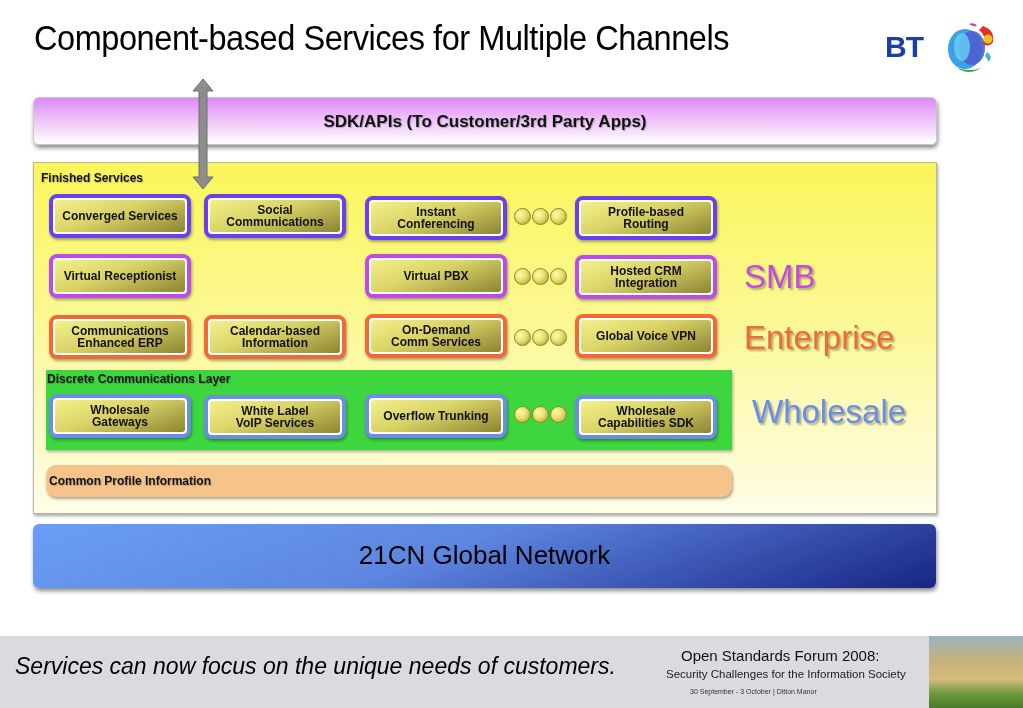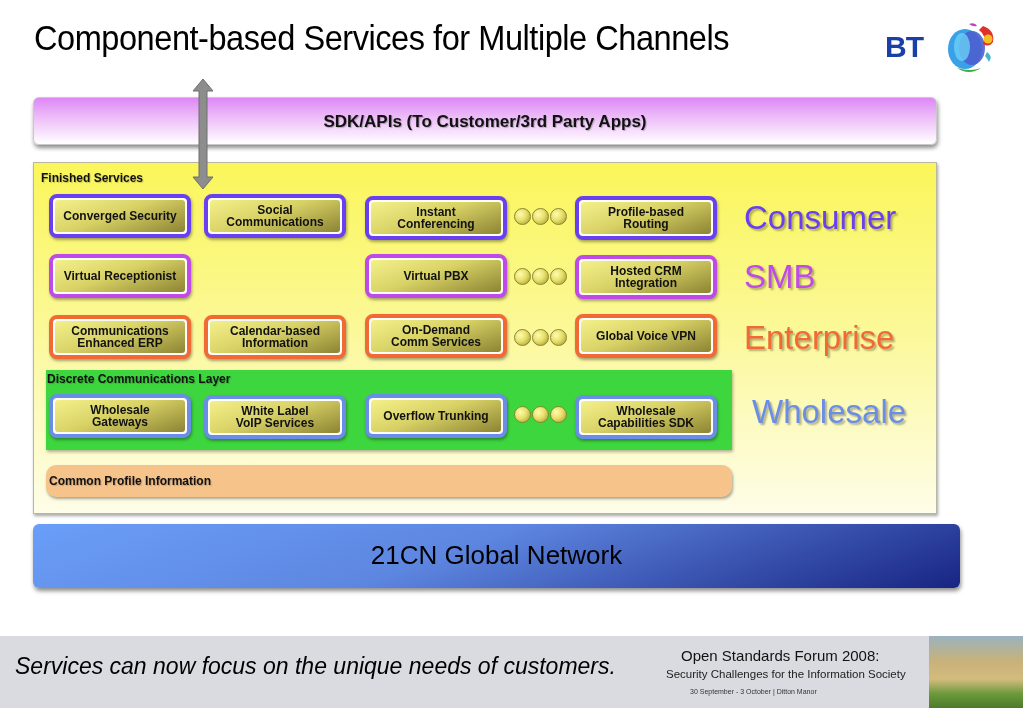--- a/index.html
+++ b/index.html
@@ -16,21 +16,21 @@
   .svc .inner { position: absolute; left: 2px; top: 2px; right: 2px; bottom: 2px; border-radius: 3px; background: linear-gradient(160deg, #f4f08a 0%, #d8d266 45%, #8d8433 100%); display: flex; align-items: center; justify-content: center; text-align: center; font-size: 12px; font-weight: bold; line-height: 12px; color: #111; }
   .c-consumer { border-color: #6a3ff0; }
   .c-smb { border-color: #c04ae8; }
   .c-ent { border-color: #f16a34; }
   .c-whole { border-color: #6a8de8; }
   .dots { position: absolute; width: 54px; height: 18px; display: flex; gap: 1px; }
   .dot { width: 17px; height: 17px; border-radius: 50%; background: radial-gradient(circle at 35% 35%, #fffbb0 0%, #e8e06a 45%, #9b9230 100%); border: 1px solid #8a8430; box-sizing: border-box; }
   .seg { position: absolute; font-size: 33px; font-family: "Liberation Sans", sans-serif; text-shadow: 2px 2px 2px rgba(0,0,0,0.3); }
   .discrete { left: 12px; top: 207px; width: 686px; height: 80px; background: #3ed63e; box-shadow: 1px 2px 3px rgba(0,0,0,0.3); }
   .profile { left: 12px; top: 302px; width: 686px; height: 32px; background: #f6c48b; box-shadow: 1px 2px 3px rgba(0,0,0,0.35); border-radius: 10px; }
-  .network { left: 33px; top: 524px; width: 903px; height: 64px; border-radius: 6px; background: linear-gradient(160deg, #6a9ef8 0%, #5d86e0 45%, #182482 100%); box-shadow: 1px 3px 4px rgba(0,0,0,0.45); padding-left: 24px; }
+  .network { left: 33px; top: 524px; width: 903px; height: 64px; border-radius: 6px; background: linear-gradient(160deg, #6a9ef8 0%, #5d86e0 45%, #182482 100%); box-shadow: 1px 3px 4px rgba(0,0,0,0.45); }
   .network-label { position:absolute; left:0; right:0; top:16px; text-align:center; font-size:26px; color:#000; }
   .footer { left: 0; top: 636px; width: 1023px; height: 72px; background: #d9dbe1; }
   .tagline { left: 15px; top: 653px; font-size: 23px; font-style: italic; color: #000; white-space: nowrap; }
   .forum-title { left: 681px; top: 647px; font-size: 15px; font-weight: normal; color: #111; white-space: nowrap; }
   .forum-sub { left: 666px; top: 668px; font-size: 11.5px; color: #222; white-space: nowrap; }
   .forum-date { left: 690px; top: 688px; font-size: 7px; color: #333; white-space: nowrap; }
   .manor { left: 929px; top: 636px; width: 94px; height: 72px; background: linear-gradient(to bottom, #9bb2c0 0%, #c8b27a 35%, #d4bb7e 60%, #6c9a3c 80%, #4c7a2a 100%); }
   .arrow { left: 192px; top: 78px; width: 22px; height: 112px; }
 </style>
 </head>
@@ -53,40 +53,39 @@
 </div>
 
 <div class="abs sdk-bar">
   <div class="sdk-label">SDK/APIs (To Customer/3rd Party Apps)</div>
 </div>
 
 <div class="abs finished">
   <div class="abs section-label" style="left:7px;top:8px;">Finished Services</div>
 
   <div class="svc c-consumer" style="left:15px;top:31px;">
-      <div class="inner" style="white-space:pre-line">Converged Security</div>
+      <div class="inner" style="white-space:pre-line">Converged Services</div>
     </div>
   <div class="svc c-consumer" style="left:170px;top:31px;">
       <div class="inner" style="white-space:pre-line">Social
 Communications</div>
     </div>
   <div class="svc c-consumer" style="left:331px;top:33px;padding-left:12px;">
       <div class="inner" style="white-space:pre-line">Instant
 Conferencing</div>
     </div>
   <div class="dots" style="left:480px;top:45px;">
       <span class="dot"></span>
       <span class="dot"></span>
       <span class="dot"></span>
     </div>
   <div class="svc c-consumer" style="left:541px;top:33px;">
       <div class="inner" style="white-space:pre-line">Profile-based
 Routing</div>
     </div>
-  <div class="seg" style="left:710px;top:36px;color:#6a3ff0;">Consumer</div>
 
   <div class="svc c-smb" style="left:15px;top:91px;">
       <div class="inner" style="white-space:pre-line">Virtual Receptionist</div>
     </div>
   <div class="svc c-smb" style="left:331px;top:91px;">
       <div class="inner" style="white-space:pre-line">Virtual PBX</div>
     </div>
   <div class="dots" style="left:480px;top:105px;">
       <span class="dot"></span>
       <span class="dot"></span>

